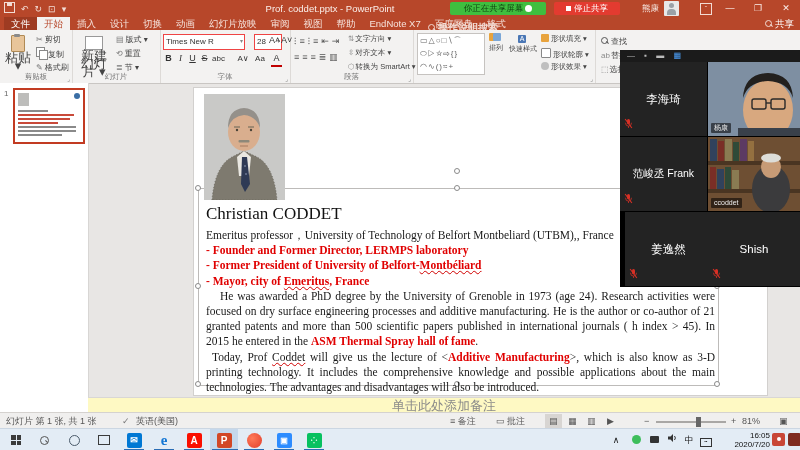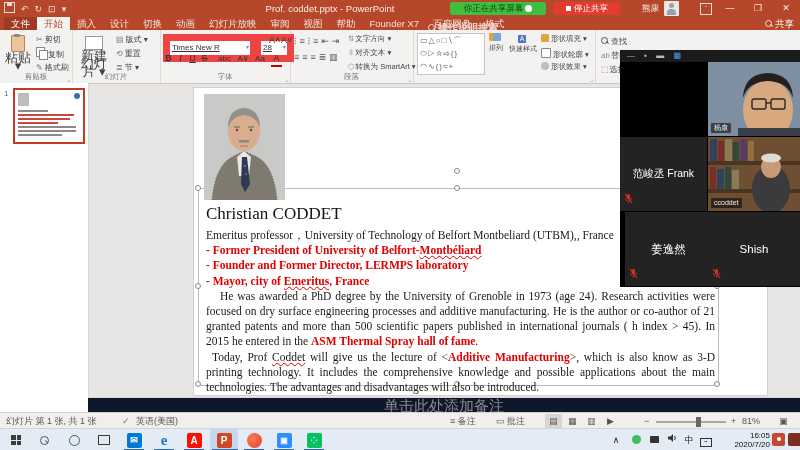--- a/index.html
+++ b/index.html
@@ -42,21 +42,21 @@
   .launcher{position:absolute;right:2px;bottom:1px;font-size:6px;color:#888;cursor:pointer;}
   .bigbtn{position:absolute;top:3px;text-align:center;cursor:pointer;color:#444;}
   .bigbtn .lbl{font-size:13px;line-height:8px;margin-top:2px;}
   .mini{position:absolute;height:13px;line-height:13px;font-size:8px;color:#444;cursor:pointer;white-space:nowrap;}
   .mini .ic{display:inline-block;margin-right:2px;color:#777;}
   .clipico{width:12px;height:15px;background:#E8C59A;border:1px solid #B08A55;border-radius:1px;margin:2px auto 0;position:relative;}
   .clipico:after{content:"";position:absolute;left:2px;top:-2px;width:6px;height:3px;background:#8a8a8a;border-radius:1px;}
   .copyico{display:inline-block;width:7px;height:8px;border:1px solid #888;position:relative;margin-right:3px;background:#fff;}
   .copyico:after{content:"";position:absolute;left:2px;top:2px;width:7px;height:8px;border:1px solid #888;background:#fff;}
   .slideico{width:16px;height:12px;background:#fff;border:1px solid #999;margin:3px auto 0;}
-  .combo{position:absolute;height:14px;background:#fff;border:7px solid #ef4444;font-size:8px;line-height:13px;padding:0 2px;color:#333;white-space:nowrap;overflow:hidden;cursor:pointer;text-decoration:underline;}
+  .combo{position:absolute;height:14px;background:#fff;border:1px solid #ef4444;font-size:8px;line-height:13px;padding:0 2px;color:#333;white-space:nowrap;overflow:hidden;cursor:pointer;}
   .combo .dd{position:absolute;right:1px;top:0;color:#888;font-size:6px;}
   .fbtn{position:absolute;top:22px;width:11px;height:13px;line-height:13px;text-align:center;font-size:9px;cursor:pointer;color:#333;}
   .fontcolor{border-bottom:2px solid #C00000;}
   .glyphrow{position:absolute;font-size:9px;color:#555;letter-spacing:3px;cursor:pointer;white-space:nowrap;}
   .stackitem{position:absolute;font-size:7.5px;color:#444;cursor:pointer;white-space:nowrap;}
   .stackitem .ic{color:#8a8a8a;margin-right:1px;}
   .shapesbox{position:absolute;left:4px;top:3px;width:64px;height:40px;background:#fff;border:1px solid #C6C3C0;font-size:8px;color:#666;line-height:13px;padding-left:2px;letter-spacing:1px;overflow:hidden;cursor:pointer;}
   .chip{display:inline-block;width:8px;height:8px;vertical-align:-1px;margin-right:2px;border-radius:1px;}
   
   .thumbpanel{position:absolute;left:0;top:83px;width:88px;height:329px;background:#fff;border-right:1px solid #D8D6D4;}
@@ -73,22 +73,22 @@
   .photo{position:absolute;left:10px;top:6px;width:81px;height:106px;cursor:pointer;}
   .slidetitle{position:absolute;left:12px;top:116px;font-family:"Liberation Serif",serif;font-size:17px;color:#111;}
   .bodytext{position:absolute;left:12px;top:140px;width:509px;font-family:"Liberation Serif",serif;font-size:11.5px;line-height:15.2px;color:#1a1a1a;}
   .bodytext .red{color:#E00000;font-weight:bold;}
   .bodytext .wavy{text-decoration:underline;text-decoration-style:wavy;text-decoration-color:#D00000;text-decoration-thickness:1px;}
   .jline{text-align:left;}
   .jpara{text-align:justify;}
   .ind1{text-indent:14px;}
   .ind2{text-indent:6px;}
   
-  .notes{position:absolute;left:88px;top:397px;width:712px;height:15px;background:#0f172a;border-top:1px solid #D9D7D5;
-         font-size:15px;color:#8a8a8a;text-align:center;line-height:15px;cursor:text;}
+  .notes{position:absolute;left:88px;top:397px;width:712px;height:15px;background:#fef9c3;border-top:1px solid #D9D7D5;
+         font-size:13px;color:#8a8a8a;text-align:center;line-height:15px;cursor:text;}
   .statusbar{position:absolute;left:0;top:412px;width:800px;height:16px;background:#F0EFEE;border-top:1px solid #D5D2CF;font-size:9px;color:#555;}
   .sb{position:absolute;top:0;height:16px;line-height:16px;white-space:nowrap;cursor:pointer;}
   .viewbtn{position:absolute;top:1px;width:17px;height:14px;line-height:14px;text-align:center;font-size:9px;color:#555;cursor:pointer;}
   .viewbtn.pressed{background:#D8D5D2;}
   .ztrack{position:absolute;left:656px;top:8px;width:70px;height:2px;background:#A9A7A5;cursor:pointer;}
   .zthumb{position:absolute;left:40px;top:-4px;width:5px;height:10px;background:#666;}
   
   .taskbar{position:absolute;left:0;top:428px;width:800px;height:22px;background:#E3ECF5;border-top:1px solid #CBD6E2;}
   .tbico{position:absolute;top:2px;width:24px;height:18px;display:flex;align-items:center;justify-content:center;cursor:pointer;}
   .underln{position:absolute;top:20px;height:2px;width:20px;background:#2A6DB5;}
@@ -154,21 +154,21 @@
   <div class="tab">动画</div>
 
   <div class="tab">幻灯片放映</div>
 
   <div class="tab">审阅</div>
 
   <div class="tab">视图</div>
 
   <div class="tab">帮助</div>
 
-  <div class="tab">Founder X7</div>
+  <div class="tab">EndNote X7</div>
 
   <div class="tab">百度网盘</div>
 
   <div class="tab">格式</div>
 </div>
     <div class="tellme"><span class="mag"></span><span>操作说明搜索</span></div>
     <div class="sharebtn"><span class="mag" style="border-radius:50%;"></span><span>共享</span></div>
   </div>
 
   <div class="ribbon">
@@ -198,21 +198,21 @@
 
     <div class="grp" style="left:160px;width:130px;">
       <div class="combo" style="left:3px;top:4px;width:76px;"><span>Times New R</span><span class="dd">▾</span></div>
       <div class="combo" style="left:83px;top:4px;width:22px;margin-left:11px;"><span>28</span><span class="dd">▾</span></div>
       <div class="fbtn" style="left:109px;top:4px;">A˄</div>
       <div class="fbtn" style="left:121px;top:4px;">A˅</div>
       <div class="fbtn" style="left:3px;font-weight:bold;">B</div>
       <div class="fbtn" style="left:15px;font-style:italic;font-family:'Liberation Serif',serif;">I</div>
       <div class="fbtn" style="left:27px;text-decoration:underline;">U</div>
       <div class="fbtn" style="left:39px;text-decoration:line-through;">S</div>
-      <div class="fbtn" style="left:51px;width:20px;font-size:8px;text-align:right;">abc</div>
+      <div class="fbtn" style="left:45px;width:20px;font-size:8px;text-align:right;">abc</div>
       <div class="fbtn" style="left:75px;width:16px;font-size:8px;">A∨</div>
       <div class="fbtn" style="left:93px;width:14px;font-size:8px;">Aa</div>
       <div class="fbtn fontcolor" style="left:111px;">A</div>
       <div class="grplabel">字体</div>
       <div class="launcher">⌟</div>
     </div>
 
     <div class="grp" style="left:290px;width:123px;">
       <div class="glyphrow" style="left:4px;top:4px;">⁝≡⁝≡⇤⇥</div>
       <div class="glyphrow" style="left:4px;top:22px;">≡≡≡≣▥</div>
@@ -288,22 +288,22 @@
       <line x1="30" y1="33" x2="36" y2="33" stroke="#7a715f" stroke-width="1.2"></line>
       <line x1="44" y1="33" x2="50" y2="33" stroke="#7a715f" stroke-width="1.2"></line>
       <circle cx="33" cy="36" r="1.2" fill="#4a4438"></circle>
         <circle cx="47" cy="36" r="1.2" fill="#4a4438"></circle>
       <line x1="36" y1="52" x2="44" y2="52" stroke="#a67a5e" stroke-width="1"></line>
     </svg>
 
     <div class="slidetitle">Christian CODDET</div>
     <div class="bodytext">
       <div class="jline"><span>Emeritus professor，University of Technology of Belfort Montbeliard (UTBM),, France</span></div>
+      <div class="jline"><span class="red">- Founder and Former Director, LERMPS laboratory</span></div>
       <div class="jline"><span class="red">- Former President of University of Belfort-</span><span class="red wavy">Montbéliard</span></div>
-      <div class="jline"><span class="red">- Founder and Former Director, LERMPS laboratory</span></div>
       <div class="jline"><span class="red">- Mayor, city of </span><span class="red wavy">Emeritus</span><span class="red">, France</span></div>
       <div class="jpara ind1"><span>He was awarded a PhD degree by the University of Grenoble in 1973 (age 24). Research activities were focused on dry surface engineering processes and additive manufacturing. He is the author or co-author of 21 granted patents and more than 500 scientific papers published in international journals ( h index &gt; 45). In 2015 he entered in the </span><span class="red">ASM Thermal Spray hall of fame</span><span>.</span></div>
       <div class="jpara ind2"><span>Today, Prof </span><span class="wavy">Coddet</span><span> will give us the lecture of &lt;</span><span class="red">Additive Manufacturing</span><span>&gt;, which is also know as 3-D printing technology. It includes the comprehensive knowledge and possible applications about the main technologies. The advantages and disadvantages will also be introduced.</span></div>
     </div>
   </div>
 
   <div class="notes">单击此处添加备注</div>
 
   <div class="statusbar">
     <div class="sb" style="left:6px;">幻灯片 第 1 张, 共 1 张</div>
@@ -391,20 +391,29 @@
   </div>
 
   <div class="meeting">
     <div class="mtop">
       <span>—</span>
       <span>▪</span>
       <span>▬</span>
       <span class="grid">▦</span>
     </div>
 
+    <div class="tile" style="left:0;top:12px;width:87px;height:74px;">
+      <div class="nm">李海琦</div>
+      <div class="miclb"><svg width="9" height="11" viewBox="0 0 12 14">
+            <rect x="4" y="1" width="4" height="7" rx="2" fill="#D93025"></rect>
+            <path d="M2 6 a4 4.5 0 0 0 8 0" stroke="#D93025" fill="none"></path>
+            <line x1="6" y1="10.5" x2="6" y2="13" stroke="#D93025"></line>
+            <line x1="1.5" y1="1" x2="10.5" y2="13" stroke="#D93025" stroke-width="1.4"></line>
+          </svg></div>
+    </div>
     <div class="tile" style="left:88px;top:12px;width:92px;height:74px;">
       <svg width="92" height="74" viewBox="0 0 92 74">
         <rect width="92" height="74" fill="#8FA0B2"></rect>
         <rect width="92" height="74" fill="#5F7184" opacity="0.35"></rect>
         <ellipse cx="60" cy="48" rx="25" ry="30" fill="#D8A87F"></ellipse>
         <path d="M35 36 Q36 12 60 11 Q84 12 85 36 Q80 20 60 19 Q40 20 35 36 Z" fill="#23201E"></path>
         <rect x="44" y="37" width="14" height="10" rx="2" fill="none" stroke="#2a2a2a" stroke-width="1.4"></rect>
         <rect x="63" y="37" width="14" height="10" rx="2" fill="none" stroke="#2a2a2a" stroke-width="1.4"></rect>
         <line x1="58" y1="41" x2="63" y2="41" stroke="#2a2a2a" stroke-width="1.4"></line>
         <rect x="30" y="66" width="62" height="8" fill="#39404A"></rect>

